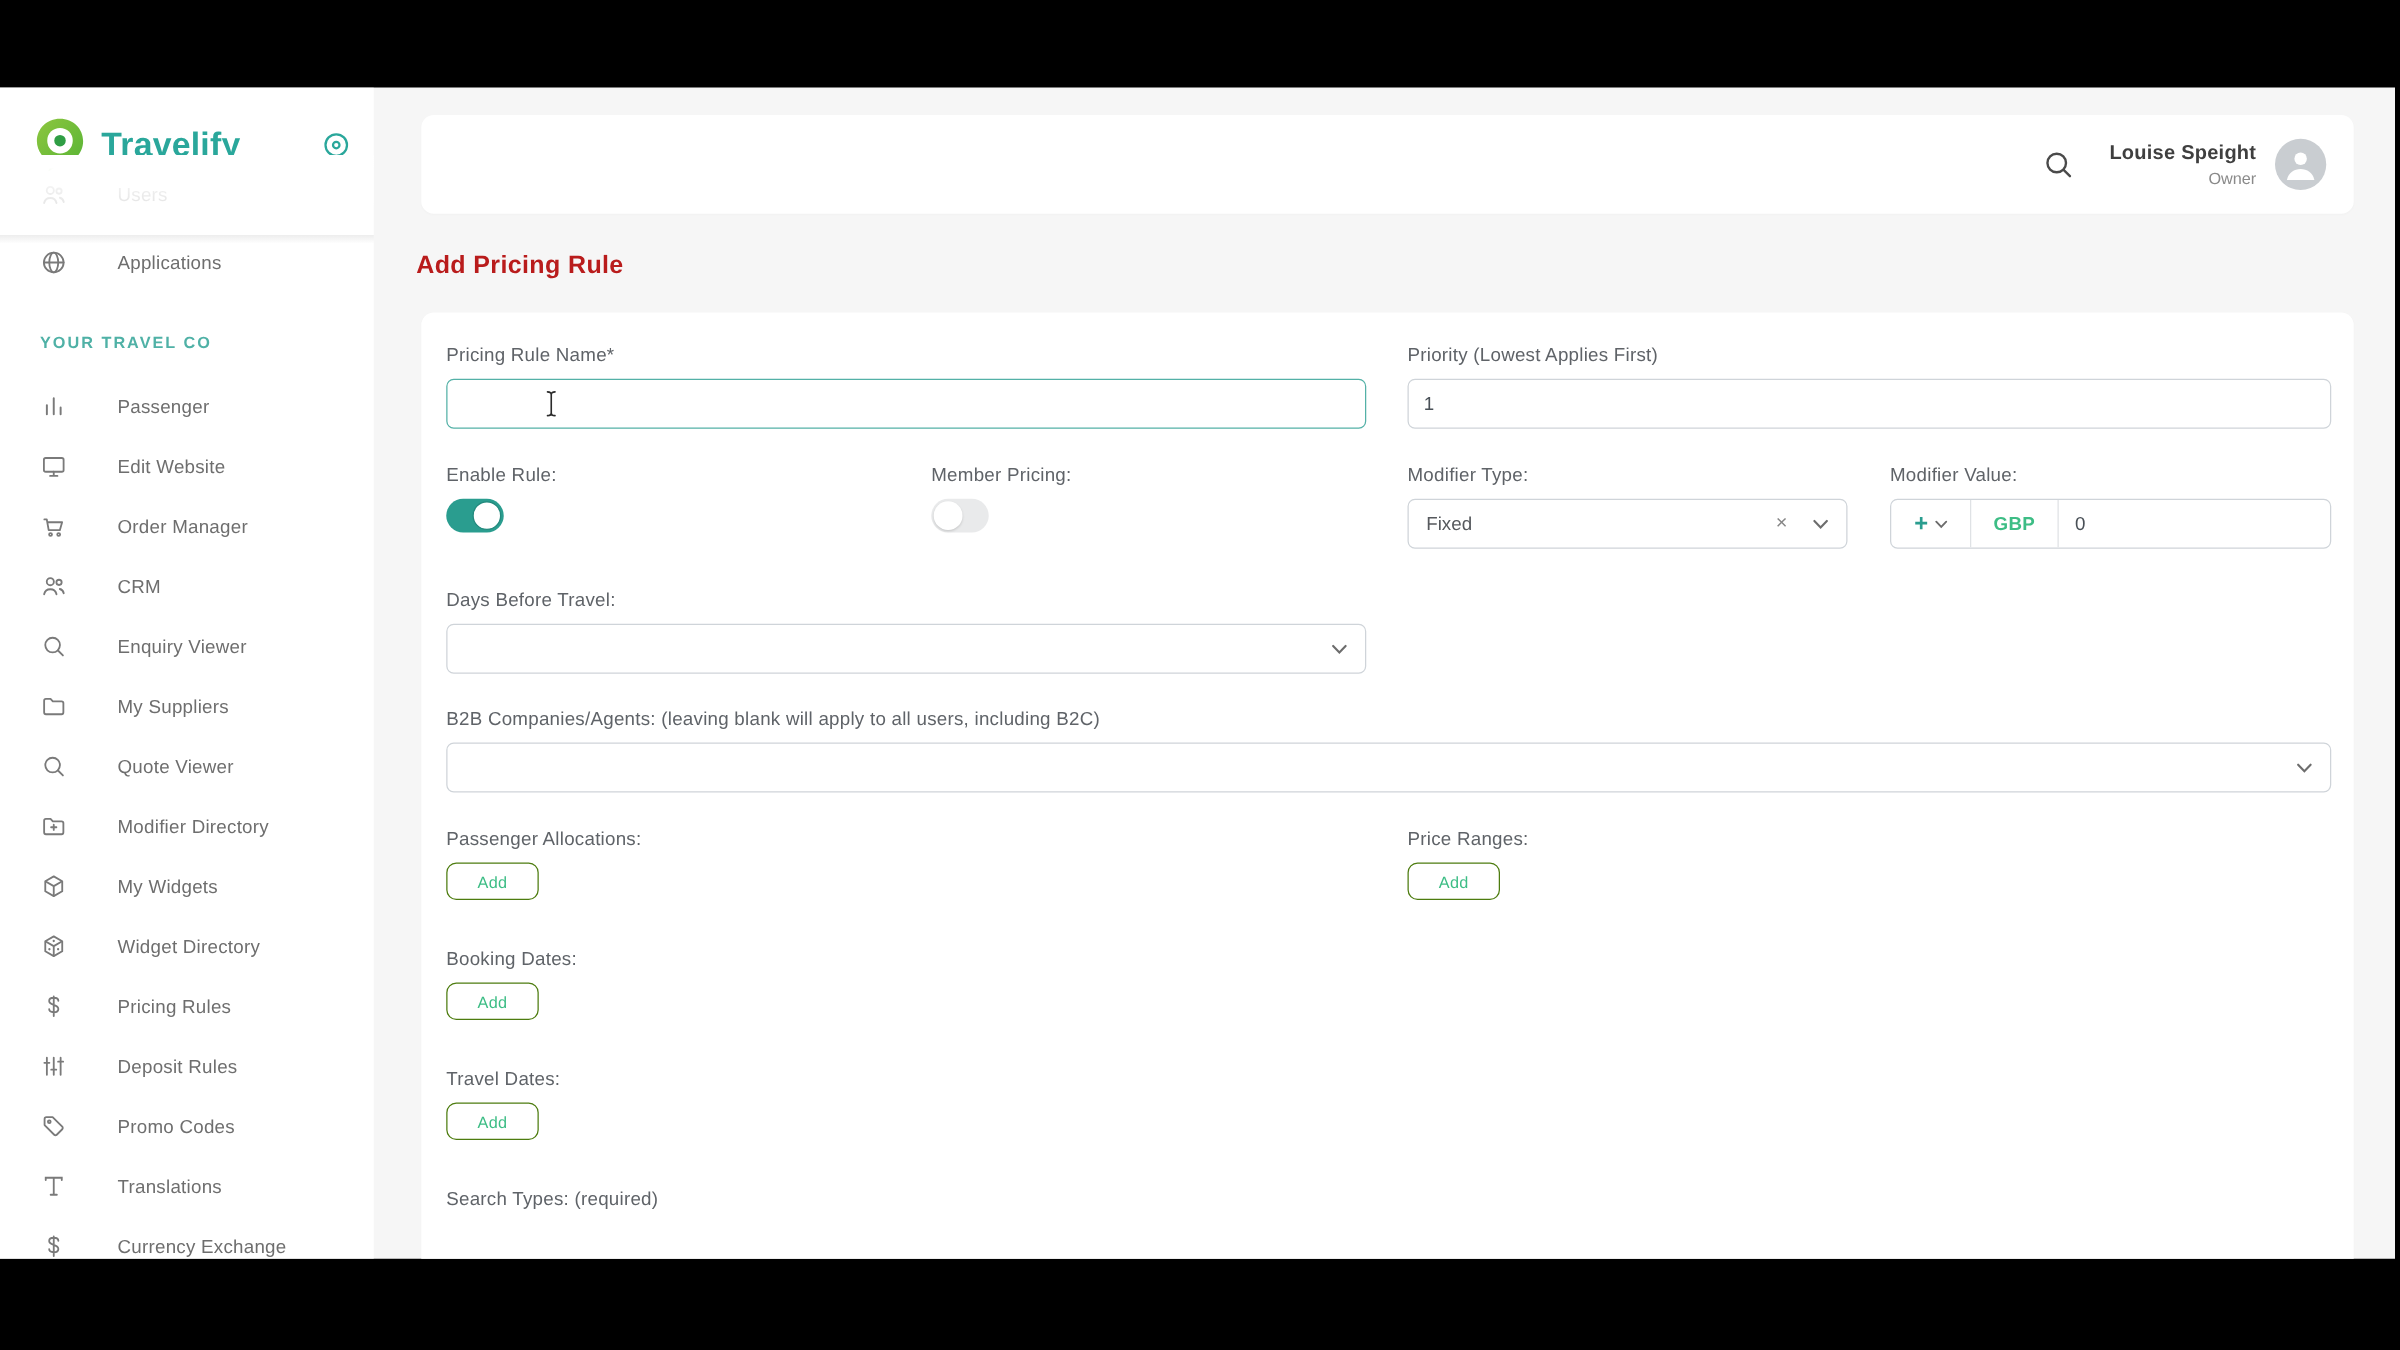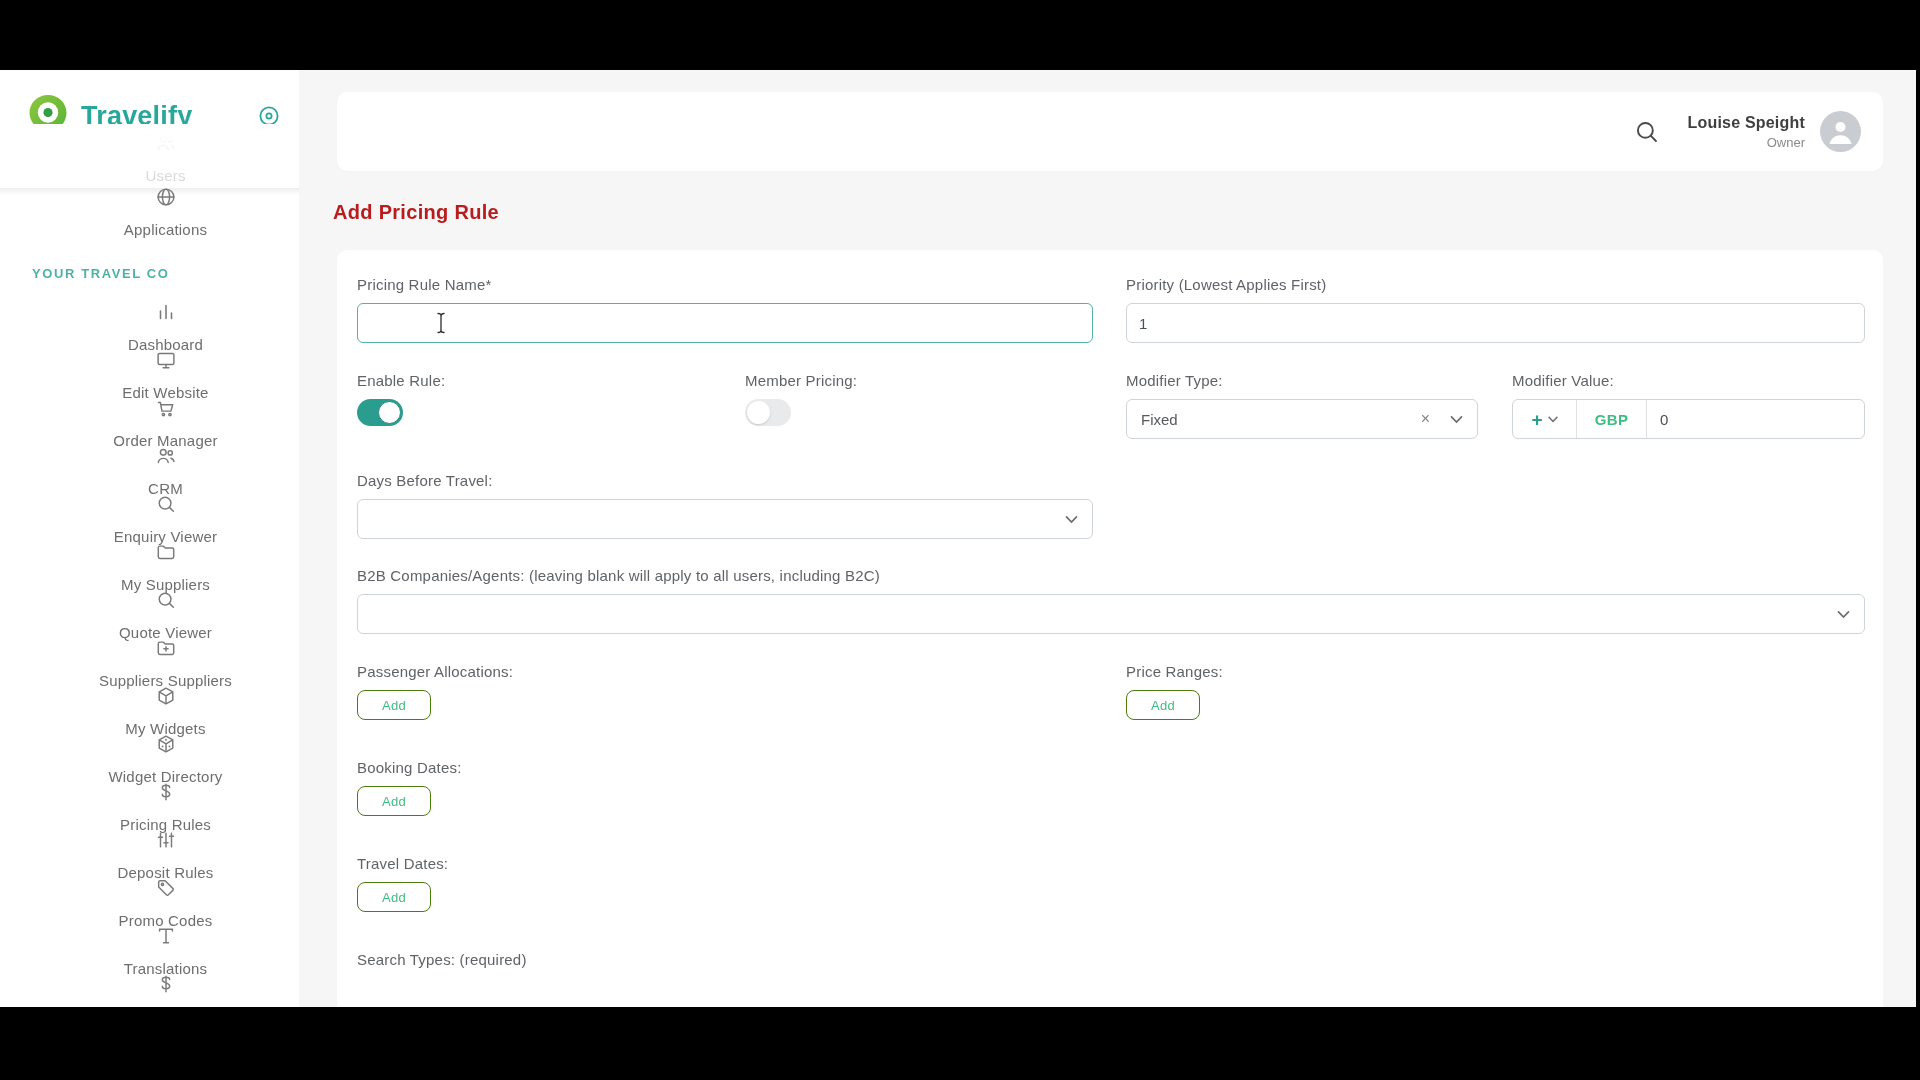--- a/index.html
+++ b/index.html
@@ -7,21 +7,21 @@
   .screen { position:relative; width:1920px; height:1080px; background:#000; overflow:hidden;
             font-family:"Liberation Sans", sans-serif; }
   .app { position:absolute; top:70px; left:0; width:1916px; height:937px; background:#f6f6f6; overflow:hidden; }
 
   
   .sidebar { position:absolute; top:0; left:0; width:299px; height:100%; background:#fff; }
   .logo-row { position:absolute; top:24px; left:28px; right:18px; height:44px; display:flex; align-items:center; }
   .logo-pin { width:40px; height:44px; flex:0 0 auto; }
   .logo-text { font-size:27px; font-weight:700; color:#2aa79b; margin-left:13px; letter-spacing:.2px; }
   .collapse-btn { margin-left:auto; width:24px; height:24px; cursor:pointer; }
-  .nav-row { display:flex; align-items:center; height:48px; padding-left:32px; gap:13px; cursor:pointer;flex-direction:column; }
+  .nav-row { display:flex; align-items:center; height:48px; padding-left:32px; gap:40px; cursor:pointer; }
   .nav-row .icn { width:22px; height:22px; flex:0 0 auto; display:flex; align-items:center; justify-content:center; color:#7a7a7a; }
   .nav-row .lbl { font-size:15px; color:#6e6e6e; letter-spacing:.2px; white-space:nowrap; }
   .faded-row { position:absolute; top:62px; left:0; right:0; opacity:.28; }
   .fade-overlay { position:absolute; top:54px; left:0; right:0; height:56px;
                   background:linear-gradient(#ffffff 18%, rgba(255,255,255,.55) 55%, rgba(255,255,255,0)); pointer-events:none; }
   .scroll-divider { position:absolute; top:118px; left:0; right:0; height:7px;
                     background:linear-gradient(rgba(0,0,0,.07), rgba(0,0,0,0)); }
   .apps-row { position:absolute; top:116px; left:0; right:0; }
   .section-label { position:absolute; top:196px; left:32px; font-size:13px; font-weight:700;
                    color:#4fb1a6; letter-spacing:1.6px; }
@@ -141,21 +141,21 @@
 
       <div class="section-label">YOUR TRAVEL CO</div>
 
       <div class="nav-list">
         <div class="nav-row">
           <span class="icn">
             <svg width="22" height="22" viewBox="0 0 24 24" fill="none" stroke="currentColor" stroke-width="1.7" stroke-linecap="round">
                 <path d="M6 19v-8M12 19V5M18 19v-6"></path>
               </svg>
           </span>
-          <span class="lbl">Dashboard</span>
+          <span class="lbl">Passenger</span>
         </div>
         <div class="nav-row">
           <span class="icn">
             <svg width="22" height="22" viewBox="0 0 24 24" fill="none" stroke="currentColor" stroke-width="1.6" stroke-linecap="round" stroke-linejoin="round">
                 <rect x="3.4" y="4.8" width="17.2" height="12" rx="1.6"></rect>
                 <path d="M12 16.8v3.4M8.8 20.4h6.4"></path>
               </svg>
           </span>
           <span class="lbl">Edit Website</span>
         </div>
@@ -206,21 +206,21 @@
           </span>
           <span class="lbl">Quote Viewer</span>
         </div>
         <div class="nav-row">
           <span class="icn">
             <svg width="22" height="22" viewBox="0 0 24 24" fill="none" stroke="currentColor" stroke-width="1.6" stroke-linecap="round" stroke-linejoin="round">
                 <path d="M3.6 7.3c0-.9.7-1.7 1.6-1.7h4l2 2.1h7.6c.9 0 1.6.8 1.6 1.7v7.9c0 .9-.7 1.7-1.6 1.7H5.2c-.9 0-1.6-.8-1.6-1.7z"></path>
                 <path d="M12 10.6v4.6M9.7 12.9h4.6"></path>
               </svg>
           </span>
-          <span class="lbl">Suppliers Suppliers</span>
+          <span class="lbl">Modifier Directory</span>
         </div>
         <div class="nav-row">
           <span class="icn">
             <svg width="22" height="22" viewBox="0 0 24 24" fill="none" stroke="currentColor" stroke-width="1.6" stroke-linejoin="round">
                 <path d="M12 3.4l7.4 4.2v8.8L12 20.6l-7.4-4.2V7.6z"></path>
                 <path d="M4.6 7.6L12 11.9l7.4-4.3M12 11.9v8.7"></path>
               </svg>
           </span>
           <span class="lbl">My Widgets</span>
         </div>

